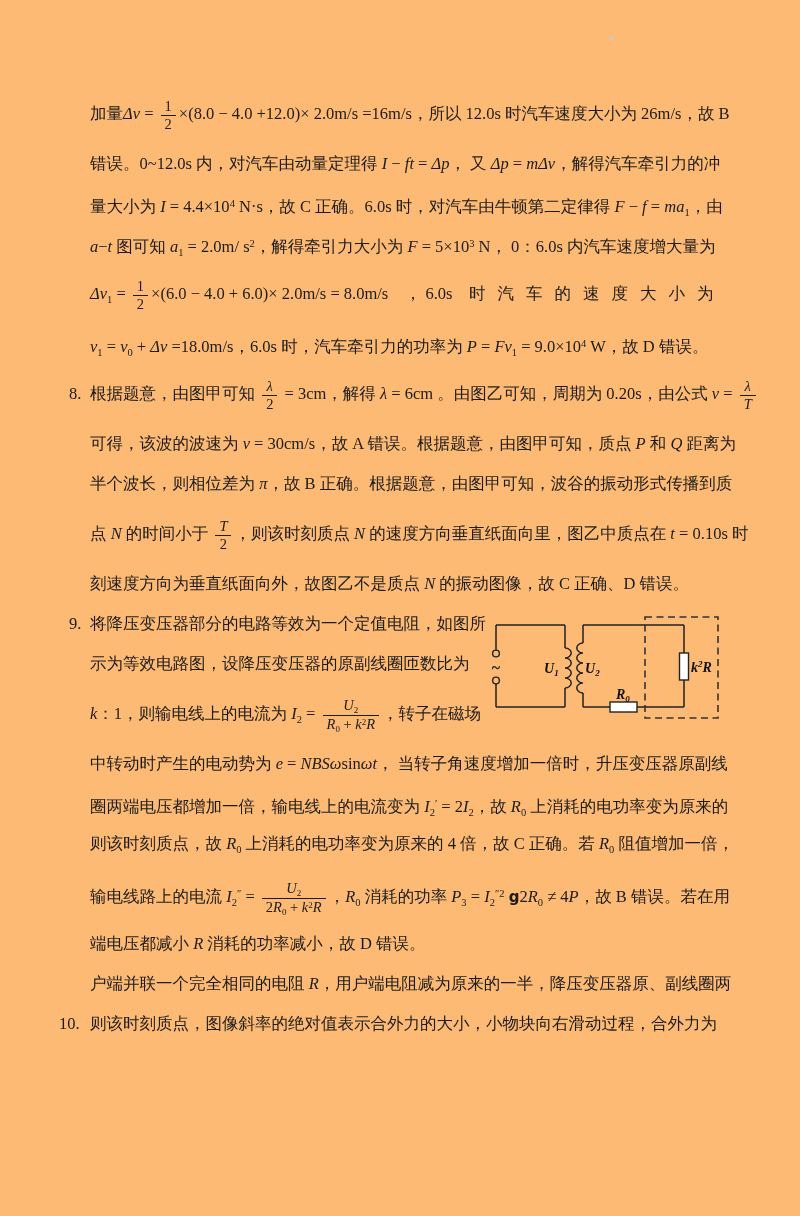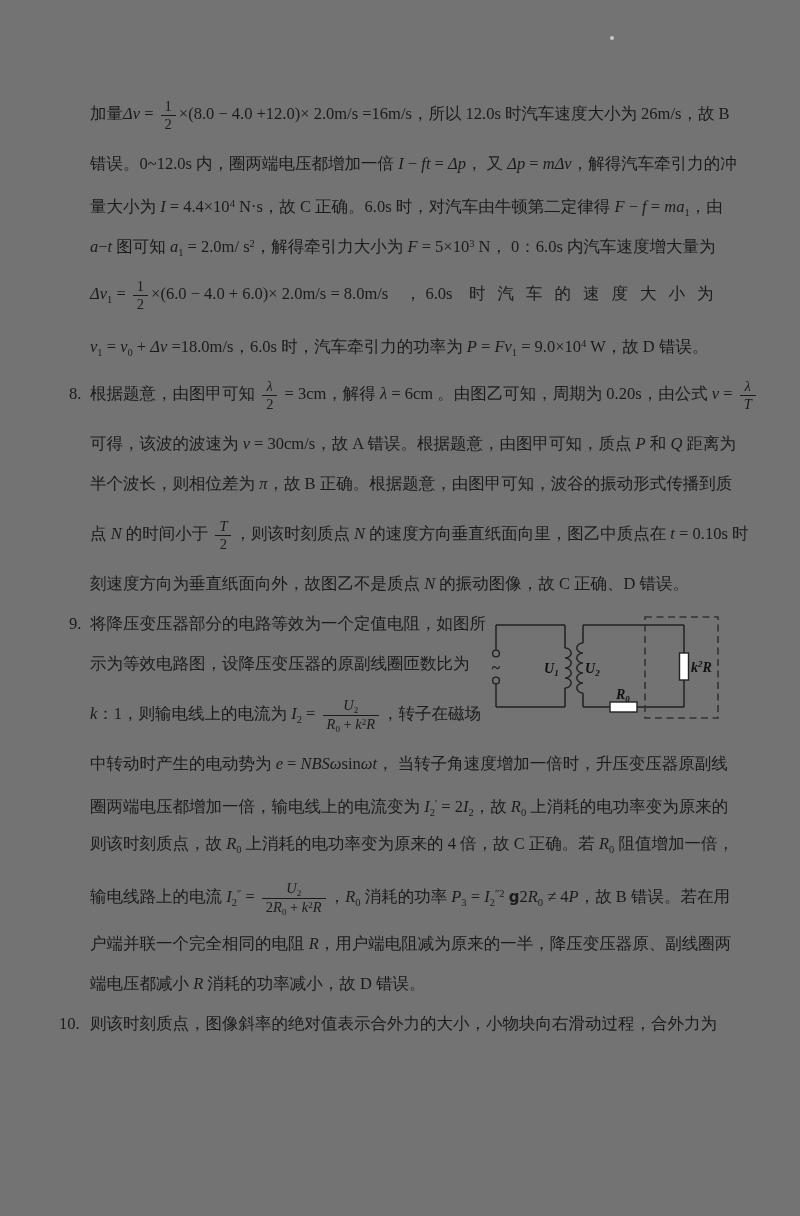--- a/index.html
+++ b/index.html
@@ -1,18 +1,18 @@
 <!DOCTYPE html>
 <html><head>
 <meta charset="utf-8">
 <style>
   * { margin:0; padding:0; box-sizing:border-box; }
   html,body { background:#ffffff; }
   .page {
-    position:relative; width:800px; height:1216px; background:#737373;
+    position:relative; width:800px; height:1216px; background:#fdba74;
     overflow:hidden; color:#1b1b1b;
     font-family:"Liberation Serif","DejaVu Serif",serif;
   }
   .content { position:absolute; left:90px; top:84px; width:662px; }
   .line {
     position:relative; height:40px; line-height:40px;
     font-size:16.5px; white-space:nowrap;
   }
   .line.tall { height:60px; line-height:60px; }
   .num { position:absolute; font-family:"Liberation Serif","DejaVu Serif",serif; }
@@ -33,39 +33,39 @@
               border-radius:50%; background:#c9c9c9; }
 </style>
 </head>
 <body>
 
 <div class="page">
   <div class="scan-dot"></div>
 
   <div class="content">
       <div class="line tall"><span class="c">加量</span><span class="mi">Δv</span><span class="mr"> = </span><span class="frac"><span class="fn"><span class="mr">1</span></span><span class="fd"><span class="mr">2</span></span></span><span class="mr">×(8.0 − 4.0 +12.0)× 2.0m/s =16m/s</span><span class="c">，所以 </span><span class="mr">12.0s</span><span class="c"> 时汽车速度大小为 </span><span class="mr">26m/s</span><span class="c">，故 </span><span class="mr">B</span></div>
-      <div class="line"><span class="c">错误。</span><span class="mr">0~12.0s</span><span class="c"> 内，圈两端电压都增加一倍 </span><span class="mi">I</span><span class="mr"> − </span><span class="mi">ft</span><span class="mr"> = </span><span class="mi">Δp</span><span class="c">， 又 </span><span class="mi">Δp</span><span class="mr"> = </span><span class="mi">mΔv</span><span class="c">，解得汽车牵引力的冲</span></div>
+      <div class="line"><span class="c">错误。</span><span class="mr">0~12.0s</span><span class="c"> 内，对汽车由动量定理得 </span><span class="mi">I</span><span class="mr"> − </span><span class="mi">ft</span><span class="mr"> = </span><span class="mi">Δp</span><span class="c">， 又 </span><span class="mi">Δp</span><span class="mr"> = </span><span class="mi">mΔv</span><span class="c">，解得汽车牵引力的冲</span></div>
       <div class="line"><span class="c">量大小为 </span><span class="mi">I</span><span class="mr"> = 4.4×10</span><span class="sp">4</span><span class="mr"> N·s</span><span class="c">，故 </span><span class="mr">C</span><span class="c"> 正确。</span><span class="mr">6.0s</span><span class="c"> 时，对汽车由牛顿第二定律得 </span><span class="mi">F</span><span class="mr"> − </span><span class="mi">f</span><span class="mr"> = </span><span class="mi">ma</span><span class="sb">1</span><span class="c">，由</span></div>
       <div class="line"><span class="mi">a</span><span class="mr">−</span><span class="mi">t</span><span class="c"> 图可知 </span><span class="mi">a</span><span class="sb">1</span><span class="mr"> = 2.0m/ s</span><span class="sp">2</span><span class="c">，解得牵引力大小为 </span><span class="mi">F</span><span class="mr"> = 5×10</span><span class="sp">3</span><span class="mr"> N</span><span class="c">， </span><span class="mr">0</span><span class="c">：</span><span class="mr">6.0s</span><span class="c"> 内汽车速度增大量为</span></div>
       <div class="line tall"><span class="mi">Δv</span><span class="sb">1</span><span class="mr"> = </span><span class="frac"><span class="fn"><span class="mr">1</span></span><span class="fd"><span class="mr">2</span></span></span><span class="mr">×(6.0 − 4.0 + 6.0)× 2.0m/s = 8.0m/s</span><span class="c">　， </span><span class="mr">6.0s</span><span class="c">　</span><span class="ls">时汽车的速度大小为</span></div>
       <div class="line"><span class="mi">v</span><span class="sb">1</span><span class="mr"> = </span><span class="mi">v</span><span class="sb">0</span><span class="mr"> + </span><span class="mi">Δv</span><span class="mr"> =18.0m/s</span><span class="c">，</span><span class="mr">6.0s</span><span class="c"> 时，汽车牵引力的功率为 </span><span class="mi">P</span><span class="mr"> = </span><span class="mi">Fv</span><span class="sb">1</span><span class="mr"> = 9.0×10</span><span class="sp">4</span><span class="mr"> W</span><span class="c">，故 </span><span class="mr">D</span><span class="c"> 错误。</span></div>
       <div class="line tall"><span class="num" style="left: -21px;">8.</span><span class="c">根据题意，由图甲可知 </span><span class="frac"><span class="fn"><span class="mi">λ</span></span><span class="fd"><span class="mr">2</span></span></span><span class="mr"> = 3cm</span><span class="c">，解得 </span><span class="mi">λ</span><span class="mr"> = 6cm</span><span class="c"> 。由图乙可知，周期为 </span><span class="mr">0.20s</span><span class="c">，由公式 </span><span class="mi">v</span><span class="mr"> = </span><span class="frac"><span class="fn"><span class="mi">λ</span></span><span class="fd"><span class="mi">T</span></span></span></div>
       <div class="line"><span class="c">可得，该波的波速为 </span><span class="mi">v</span><span class="mr"> = 30cm/s</span><span class="c">，故 </span><span class="mr">A</span><span class="c"> 错误。根据题意，由图甲可知，质点 </span><span class="mi">P</span><span class="c"> 和 </span><span class="mi">Q</span><span class="c"> 距离为</span></div>
       <div class="line"><span class="c">半个波长，则相位差为 </span><span class="mi">π</span><span class="c">，故 </span><span class="mr">B</span><span class="c"> 正确。根据题意，由图甲可知，波谷的振动形式传播到质</span></div>
       <div class="line tall"><span class="c">点 </span><span class="mi">N</span><span class="c"> 的时间小于 </span><span class="frac"><span class="fn"><span class="mi">T</span></span><span class="fd"><span class="mr">2</span></span></span><span class="c">，则该时刻质点 </span><span class="mi">N</span><span class="c"> 的速度方向垂直纸面向里，图乙中质点在 </span><span class="mi">t</span><span class="mr"> = 0.10s</span><span class="c"> 时</span></div>
       <div class="line"><span class="c">刻速度方向为垂直纸面向外，故图乙不是质点 </span><span class="mi">N</span><span class="c"> 的振动图像，故 </span><span class="mr">C</span><span class="c"> 正确、</span><span class="mr">D</span><span class="c"> 错误。</span></div>
       <div class="line"><span class="num" style="left: -21px;">9.</span><span class="c">将降压变压器部分的电路等效为一个定值电阻，如图所</span></div>
       <div class="line"><span class="c">示为等效电路图，设降压变压器的原副线圈匝数比为</span></div>
       <div class="line tall"><span class="mi">k</span><span class="c">：</span><span class="mr">1</span><span class="c">，则输电线上的电流为 </span><span class="mi">I</span><span class="sb">2</span><span class="mr"> = </span><span class="frac"><span class="fn"><span class="mi">U</span><span class="sb">2</span></span><span class="fd"><span class="mi">R</span><span class="sb">0</span><span class="mr"> + </span><span class="mi">k</span><span class="sp">2</span><span class="mi">R</span></span></span><span class="c">，转子在磁场</span></div>
       <div class="line"><span class="c">中转动时产生的电动势为 </span><span class="mi">e</span><span class="mr"> = </span><span class="mi">NBSω</span><span class="mr">sin</span><span class="mi">ωt</span><span class="c">， 当转子角速度增加一倍时，升压变压器原副线</span></div>
       <div class="line"><span class="c">圈两端电压都增加一倍，输电线上的电流变为 </span><span class="mi">I</span><span class="sb">2</span><span class="sp">′</span><span class="mr"> = 2</span><span class="mi">I</span><span class="sb">2</span><span class="c">，故 </span><span class="mi">R</span><span class="sb">0</span><span class="c"> 上消耗的电功率变为原来的</span></div>
       <div class="line"><span class="c">则该时刻质点，故 </span><span class="mi">R</span><span class="sb">0</span><span class="c"> 上消耗的电功率变为原来的 </span><span class="mr">4</span><span class="c"> 倍，故 </span><span class="mr">C</span><span class="c"> 正确。若 </span><span class="mi">R</span><span class="sb">0</span><span class="c"> 阻值增加一倍，</span></div>
       <div class="line tall"><span class="c">输电线路上的电流 </span><span class="mi">I</span><span class="sb">2</span><span class="sp">″</span><span class="mr"> = </span><span class="frac"><span class="fn"><span class="mi">U</span><span class="sb">2</span></span><span class="fd"><span class="mr">2</span><span class="mi">R</span><span class="sb">0</span><span class="mr"> + </span><span class="mi">k</span><span class="sp">2</span><span class="mi">R</span></span></span><span class="c">，</span><span class="mi">R</span><span class="sb">0</span><span class="c"> 消耗的功率 </span><span class="mi">P</span><span class="sb">3</span><span class="mr"> = </span><span class="mi">I</span><span class="sb">2</span><span class="sp">″2</span><span class="mr"> </span><span class="g">g</span><span class="mr">2</span><span class="mi">R</span><span class="sb">0</span><span class="mr"> ≠ 4</span><span class="mi">P</span><span class="c">，故 </span><span class="mr">B</span><span class="c"> 错误。若在用</span></div>
+      <div class="line"><span class="c">端电压都减小 </span><span class="mi">R</span><span class="c"> 消耗的功率减小，故 </span><span class="mr">D</span><span class="c"> 错误。</span></div>
       <div class="line"><span class="c">户端并联一个完全相同的电阻 </span><span class="mi">R</span><span class="c">，用户端电阻减为原来的一半，降压变压器原、副线圈两</span></div>
-      <div class="line"><span class="c">端电压都减小 </span><span class="mi">R</span><span class="c"> 消耗的功率减小，故 </span><span class="mr">D</span><span class="c"> 错误。</span></div>
       <div class="line"><span class="num" style="left: -31px;">10.</span><span class="c">则该时刻质点，图像斜率的绝对值表示合外力的大小，小物块向右滑动过程，合外力为</span></div>
     </div>
 
   <svg class="diagram" viewBox="0 0 250 135" xmlns="http://www.w3.org/2000/svg">
 
     <path d="M18,21 H87 M18,103 H87 M18,21 V46 M18,80 V103 M87,21 V44 M87,84 V103" fill="none" stroke="#222" stroke-width="1.5"></path>
     <circle cx="18" cy="49.5" r="3.4" fill="none" stroke="#222" stroke-width="1.4"></circle>
     <circle cx="18" cy="76.5" r="3.4" fill="none" stroke="#222" stroke-width="1.4"></circle>
     <text x="18" y="69" text-anchor="middle" font-family="Liberation Serif, DejaVu Serif, serif" font-size="16" font-weight="bold" fill="#222">~</text>
 

